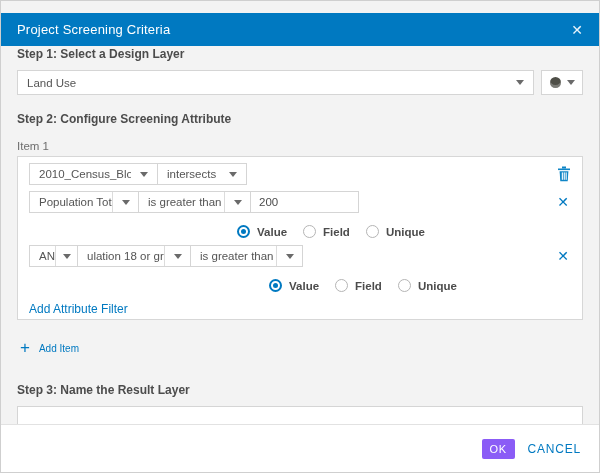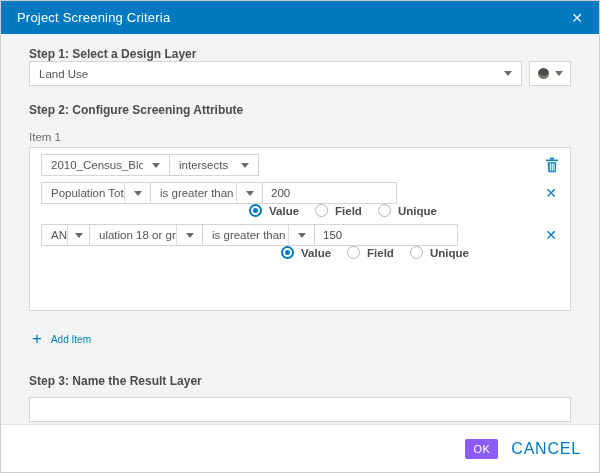--- a/index.html
+++ b/index.html
@@ -8,35 +8,35 @@
     font-family: "Liberation Sans", "DejaVu Sans", sans-serif;
     background:#fff;
   }
   .dialog {
     position:relative; width:600px; height:473px;
     background:#f3f3f3; border:1px solid #cfcfcf;
     overflow:hidden;
   }
   
   .header {
-    position:absolute; top:0; left:0; right:0; height:33px;
+    position:absolute; top:12px; left:0; right:0; height:33px;
     background:#0079c1; display:flex; align-items:center;
     padding:0 16px; color:#fff;
   }
   .header .title { font-size:13px; font-weight:500; letter-spacing:.2px; }
   .header .close {
     margin-left:auto; font-size:14px; line-height:14px; cursor:pointer;
     color:#eaf4fb; font-weight:400;
   }
   
-  .body { position:absolute; top:33px; left:0; right:0; bottom:48px; padding:0 28px; }
+  .body { position:absolute; top:33px; left:0; right:0; bottom:48px; padding:0 16px; }
   .sec-label { margin-top:13px; font-size:12px; font-weight:bold; color:#4c4c4c; }
   .item-label { margin-top:14px; font-size:11.5px; color:#6e6e6e; }
 
-  .select-row { display:flex; align-items:stretch; height:25px; }
+  .select-row { margin-top:9px; display:flex; align-items:stretch; height:25px; }
   .dd {
     display:flex; align-items:center; background:#fff;
     border:1px solid #d5d5d5; height:100%; color:#555; font-size:11.5px;
     cursor:pointer;
   }
   .dd .dd-text { padding:0 9px; flex:1; white-space:nowrap; overflow:hidden; }
   .dd .caret-cell { width:26px; display:flex; align-items:center; justify-content:center; align-self:stretch; }
   .dd .caret-cell.divided { border-left:1px solid #dcdcdc; }
   .caret {
     width:0; height:0;
@@ -53,21 +53,21 @@
     background:#4e4e47;
     box-shadow: inset 0 -3px 0 rgba(255,255,255,.25);
   }
 
   
   .panel {
     margin-top:4px; background:#fff; border:1px solid #d7d7d7;
     padding:6px 11px 10px 11px; height:164px;
   }
   .prow { display:flex; align-items:stretch; height:22px; }
-  .prow + .prow { margin-top:6px; } .mt7 { margin-top:7px; } .mt10 { margin-top:10px; } .mt12 { }
+  .prow + .prow { margin-top:6px; } .mt7 { margin-top:7px; } .mt10 { margin-top:10px; } .mt12 { margin-top:12px; }
   .tin {
     background:#fff; border:1px solid #d5d5d5; height:100%;
     font-size:11.5px; color:#4c4c4c; padding:0 8px; outline:none;
     font-family:"Liberation Sans","DejaVu Sans",sans-serif;
   }
   .adj { margin-left:-1px; }
   .del-x {
     margin-left:auto; align-self:center; color:#0079c1; font-size:14px;
     font-weight:bold; line-height:14px; cursor:pointer; padding:0 2px;
   }
@@ -104,21 +104,21 @@
     position:absolute; bottom:0; left:0; right:0; height:48px;
     background:#fff; border-top:1px solid #e2e2e2;
     display:flex; align-items:center; justify-content:flex-end;
     padding-right:18px; gap:13px;
   }
   .ok-btn {
     background:#8b5cf6; color:#fff; border:none; font-size:11px;
     padding:4px 8px; border-radius:2px; letter-spacing:.5px; cursor:pointer;
     font-family:"Liberation Sans","DejaVu Sans",sans-serif;
   }
-  .cancel-link { color:#0079c1; font-size:16px; letter-spacing:.8px; font-weight:500; cursor:pointer; }
+  .cancel-link { color:#0079c1; font-size:12px; letter-spacing:.8px; font-weight:500; cursor:pointer; }
 
   svg.trash { display:block; }
 </style>
 </head>
 <body>
 
 <div class="dialog">
 
   <div class="header">
     <span class="title">Project Screening Criteria</span>
@@ -178,21 +178,21 @@
           <span class="caret-cell divided">
               <span class="caret"></span>
             </span>
         </div>
         <div class="dd adj" style="width:113px;">
           <span class="dd-text">is greater than</span>
           <span class="caret-cell divided">
               <span class="caret"></span>
             </span>
         </div>
-        <input class="tin adj" style="width: 135px;" value="200">
+        <input class="tin adj" style="width: 109px;" value="200">
         <span class="del-x">✕</span>
       </div>
 
       <div class="radio-row mt12" style="padding-left:208px;">
         <span class="radio sel"></span>
         <span class="radio-lbl">Value</span>
         <span class="radio"></span>
         <span class="radio-lbl">Field</span>
         <span class="radio"></span>
         <span class="radio-lbl">Unique</span>
@@ -210,34 +210,34 @@
           <span class="caret-cell divided">
               <span class="caret"></span>
             </span>
         </div>
         <div class="dd adj" style="width:113px;">
           <span class="dd-text">is greater than</span>
           <span class="caret-cell divided">
               <span class="caret"></span>
             </span>
         </div>
-        <input class="tin adj" style="width: 144px;" value="150">
         <span class="del-x">✕</span>
       </div>
 
       <div class="radio-row mt12" style="padding-left:240px;">
         <span class="radio sel"></span>
         <span class="radio-lbl">Value</span>
         <span class="radio"></span>
         <span class="radio-lbl">Field</span>
         <span class="radio"></span>
         <span class="radio-lbl">Unique</span>
       </div>
 
       <div class="links-row mt10">
+        <a class="blue-link">Add Attribute Filter</a>
       </div>
 
     </div>
 
     
     <div class="add-item">
       <span class="plus">+</span>
       <a class="blue-link">Add Item</a>
     </div>
 

